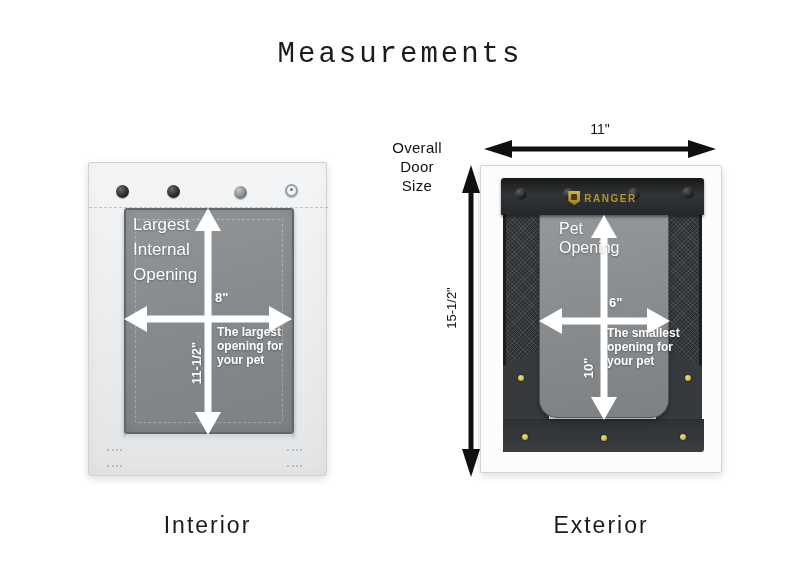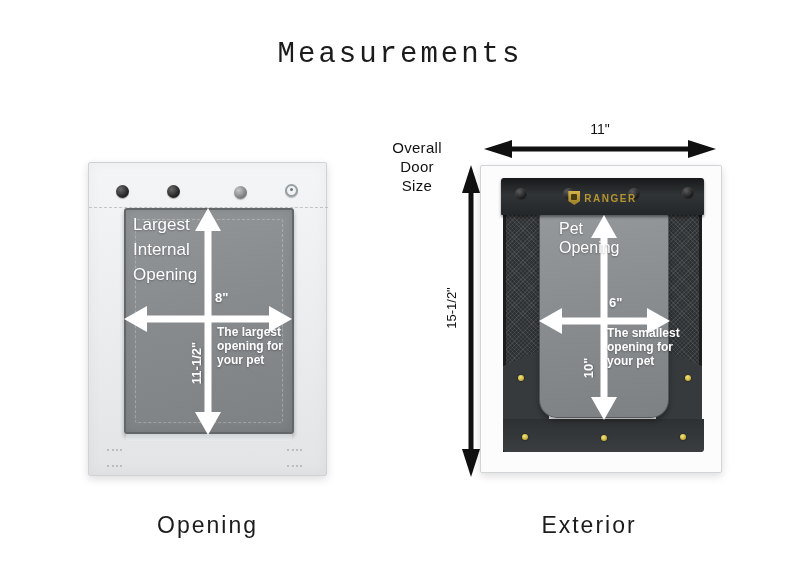--- a/index.html
+++ b/index.html
@@ -159,21 +159,21 @@
         <polygon points="203,156 180,143 180,169"></polygon>
       </g>
     </svg>
 
     <div class="abs wtxt int-open-label">Largest Internal Opening</div>
     <div class="abs wtxt int-w">8"</div>
     <div class="abs wtxt rot int-h">11-1/2"</div>
     <div class="abs wtxt int-note">The largest opening for your pet</div>
   </div>
 
-  <div class="abs caption" style="left:88px; width:239px;">Opening</div>
+  <div class="abs caption" style="left:88px; width:239px;">Interior</div>
 
   <div class="abs overall-label">Overall Door Size</div>
   <div class="abs dim-w">11"</div>
   <div class="abs rot dim-h">15-1/2"</div>
 
   <svg class="abs" style="left:480px; top:139px;" width="240" height="20" viewBox="0 0 240 20">
     <g fill="#101010">
       <rect x="24" y="7.5" width="192" height="5"></rect>
       <polygon points="4,10 32,1 32,19"></polygon>
       <polygon points="236,10 208,1 208,19"></polygon>
@@ -225,15 +225,15 @@
         <polygon points="189,155 166,142 166,168"></polygon>
       </g>
     </svg>
 
     <div class="abs wtxt ext-open-label">Pet Opening</div>
     <div class="abs wtxt ext-w">6"</div>
     <div class="abs wtxt rot ext-h">10"</div>
     <div class="abs wtxt ext-note">The smallest opening for your pet</div>
   </div>
 
-  <div class="abs caption" style="left:468px; width:242px;text-align:center;">Exterior</div>
+  <div class="abs caption" style="left:480px; width:242px;text-align:center;">Exterior</div>
 
 </div>
 
 </body></html>

